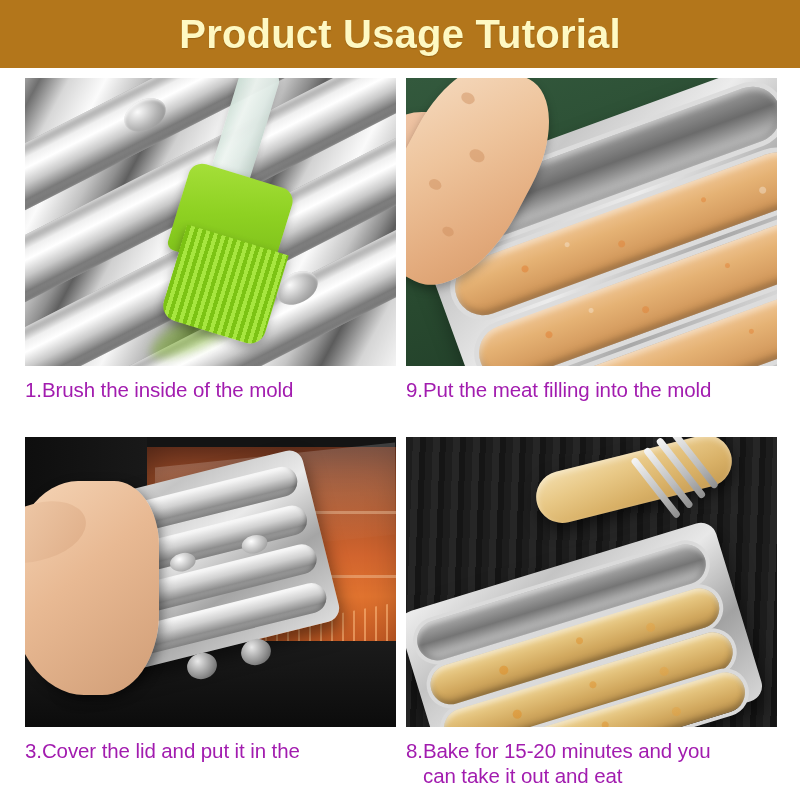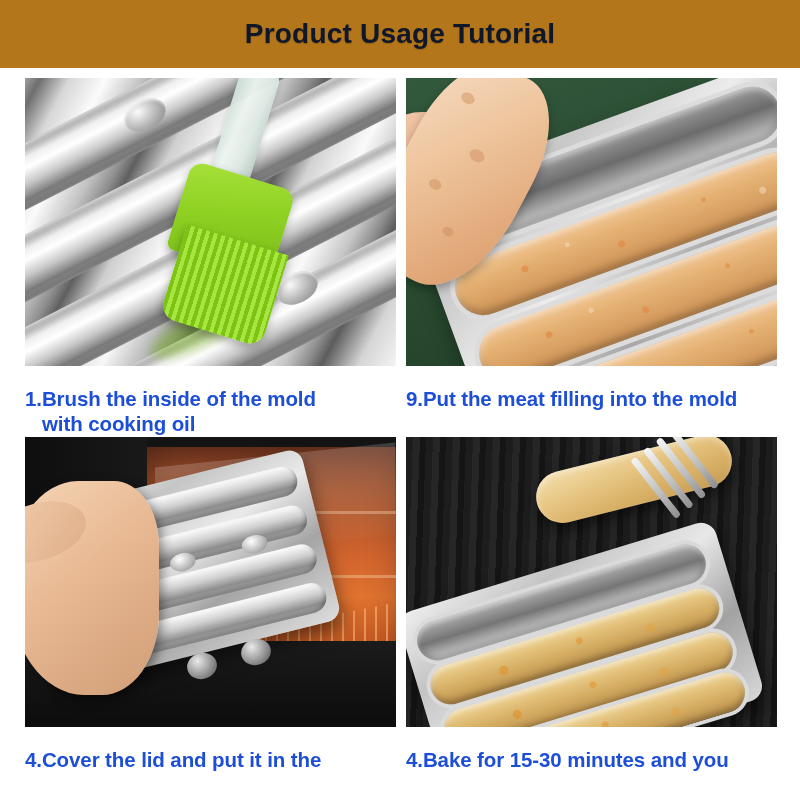--- a/index.html
+++ b/index.html
@@ -11,42 +11,42 @@
   }
   .page{position:relative;width:800px;height:800px;background:#fff;}
 
   
   .header{
     position:absolute;left:0;top:0;width:800px;height:68px;
     background:#b3761b;
     display:flex;align-items:center;justify-content:center;
   }
   .header-title{
-    color:#0f172a;font-size:28px;font-weight:bold;
+    color:#fef9c3;font-size:40px;font-weight:bold;
     letter-spacing:0.2px;line-height:1;
     text-shadow:0 1px 1px rgba(90,55,5,.35);
     white-space:nowrap;
   }
 
   
   .grid{position:absolute;left:0;top:68px;width:800px;height:732px;}
   .cell{position:absolute;width:371px;}
   .cell.c1{left:25px;top:10px;}
   .cell.c2{left:406px;top:10px;width:371px;}
   .cell.c3{left:25px;top:369px;}
   .cell.c4{left:406px;top:369px;width:371px;}
 
   .photo{
     position:relative;width:100%;height:288px;overflow:hidden;
     background:#222;
   }
   .cell.c3 .photo,.cell.c4 .photo{height:290px;}
 
   .caption{
-    margin-top:20px;color:#1d4ed8;font-size:20.5px;font-weight:bold;
+    margin-top:11px;color:#a21caf;font-size:20.5px;font-weight:normal;
     line-height:25px;letter-spacing:-0.1px;
   }
   .caption .l2{display:block;padding-left:17px;}
   .cell.c2 .caption .l2,.cell.c4 .caption .l2{padding-left:17px;}
 
   
   .p1{background:#cfcfcf;}
   .p1 .wood{
     position:absolute;right:-6%;top:-12%;width:58%;height:75%;
     background:
@@ -285,21 +285,20 @@
         <div class="ch ch4"></div>
         <div class="dimple d1"></div>
         <div class="dimple d2"></div>
         <div class="oil"></div>
         <div class="brush-handle"></div>
         <div class="brush-head"></div>
         <div class="bristles"></div>
       </div>
       <div class="caption">
         <span>1.Brush the inside of the mold</span>
-        <span class="l2">with cooking oil</span>
       </div>
     </div>
 
     <div class="cell c2">
       <div class="photo p2">
         <div class="bgtop"></div>
         <div class="tray">
           <div class="slot s1"></div>
           <div class="slot s2">
               <div class="flecks"></div>
@@ -343,21 +342,21 @@
           <div class="knob" style="left:128px;top:74px;"></div>
           <div class="knob" style="left:202px;top:74px;"></div>
         </div>
         <div class="foot" style="left:162px;top:216px;"></div>
         <div class="foot" style="left:216px;top:202px;"></div>
         <div class="hand3">
           <div class="thumb"></div>
         </div>
       </div>
       <div class="caption">
-        <span>4.Cover the lid and put it in the</span>
+        <span>3.Cover the lid and put it in the</span>
       </div>
     </div>
 
     <div class="cell c4">
       <div class="photo p4">
         <div class="woodbg"></div>
         <div class="tray4">
           <div class="slot4 q1"></div>
           <div class="slot4 q2">
               <div class="char"></div>
@@ -372,18 +371,19 @@
         <div class="sausage-top"></div>
         <div class="fork">
           <div class="tine" style="left:0;"></div>
           <div class="tine" style="left:16px;"></div>
           <div class="tine" style="left:32px;"></div>
           <div class="tine" style="left:48px;"></div>
 
         </div>
       </div>
       <div class="caption">
-        <span>4.Bake for 15-30 minutes and you</span>
+        <span>8.Bake for 15-20 minutes and you</span>
+        <span class="l2">can take it out and eat</span>
       </div>
     </div>
 
   </div>
 </div>
 
 </body></html>

